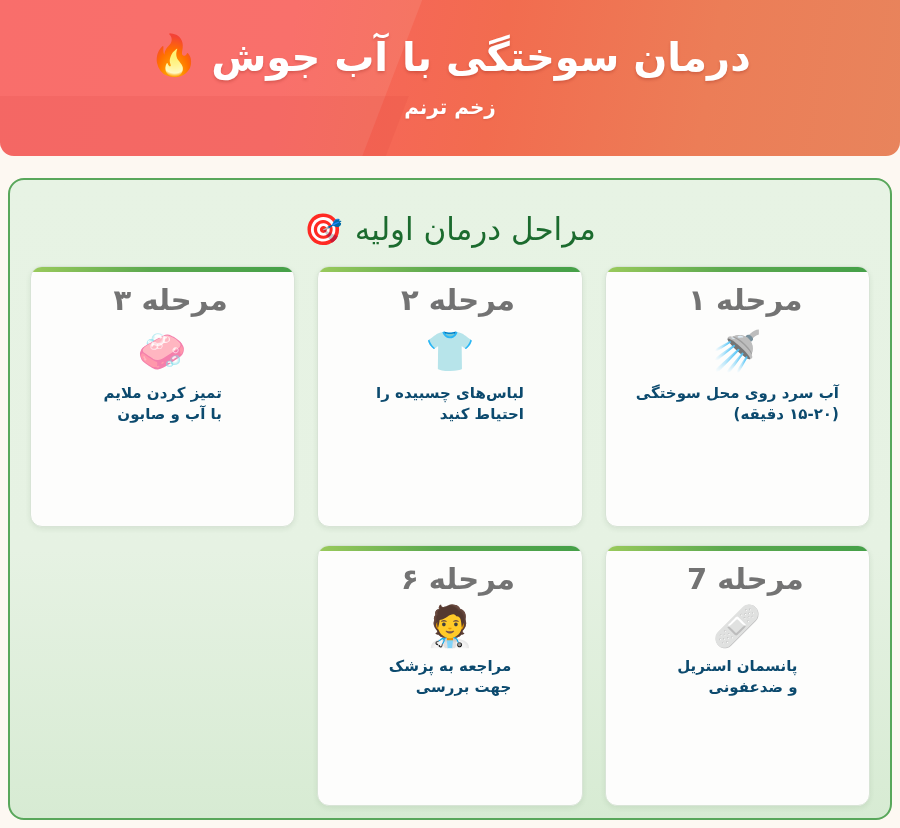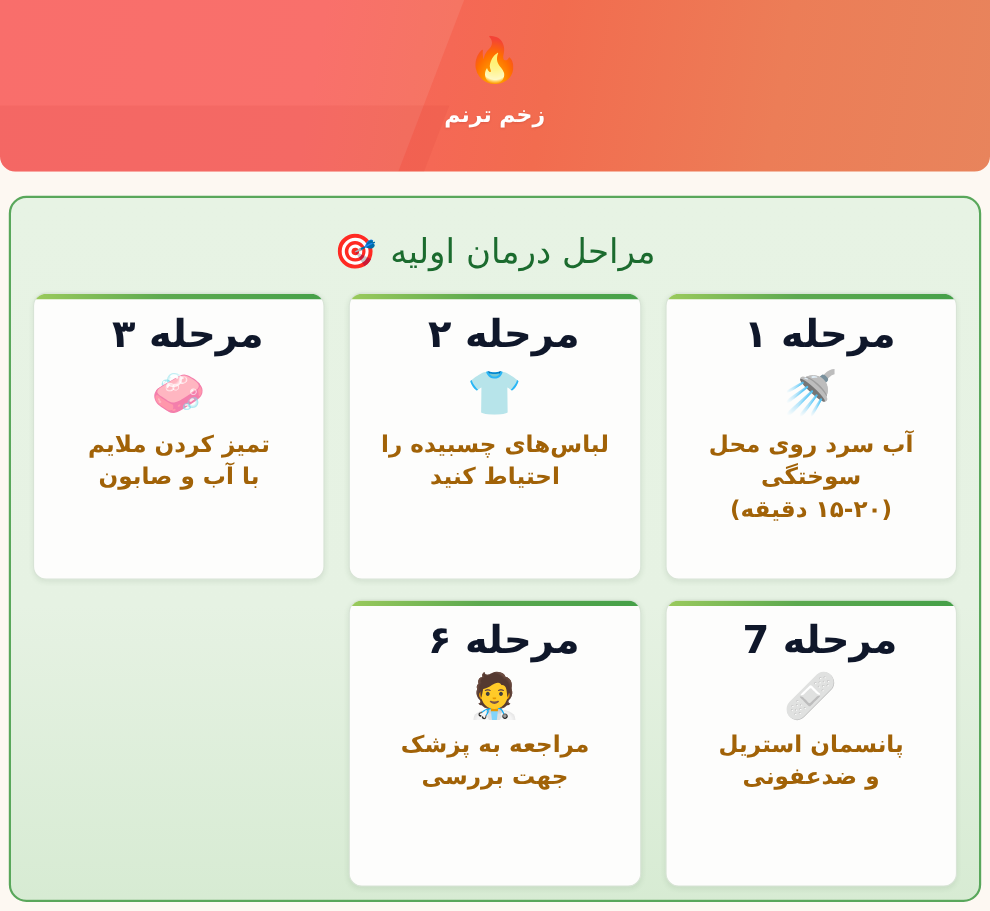--- a/index.html
+++ b/index.html
@@ -161,56 +161,57 @@
     position: absolute;
     top: 0;
     left: 0;
     right: 0;
     height: 5px;
     background: linear-gradient(90deg, #9ACA5C 0%, #5CA94F 45%, #45A048 100%);
     border-radius: 12px 12px 0 0;
   }
 
   .card-step {
-    font-size: 35px;
-    font-weight: bold;
-    color: #0f172a;
+    font-size: 29px;
+    font-weight: bold;
+    color: #737373;
     line-height: 1.1;
     white-space: nowrap;
     margin-left: 16px;
   }
 
   .card-emoji {
     font-size: 40px;
     line-height: 1;
     margin-top: 14px;
     margin-bottom: 12px;
   }
 
   .card-text {
-    font-size: 21px;
-    font-weight: bold;
-    color: #a16207;
+    font-size: 15px;
+    font-weight: bold;
+    color: #0c4a6e;
     line-height: 1.42;
-    text-align: center;
+    text-align: right;
     white-space: pre-line;
   }
 
   
   .row2 .card-emoji { margin-top: 10px; margin-bottom: 10px; }
 </style>
 </head>
 <body>
 
 <div class="header">
   <div class="header-wedge"></div>
   <div class="header-wedge2"></div>
   <div class="header-inner">
     <div class="header-title-row">
       <span class="header-flame">🔥</span>
+      <h1 class="header-title">درمان سوختگی با آب جوش</h1>
     </div>
     <div class="header-subtitle">زخم ترنم</div>
   </div>
 </div>
 
 <section class="panel">
 
   <div class="panel-heading-row">
     <span class="panel-heading-icon">🎯</span>
     <h2 class="panel-heading">مراحل درمان اولیه</h2>

